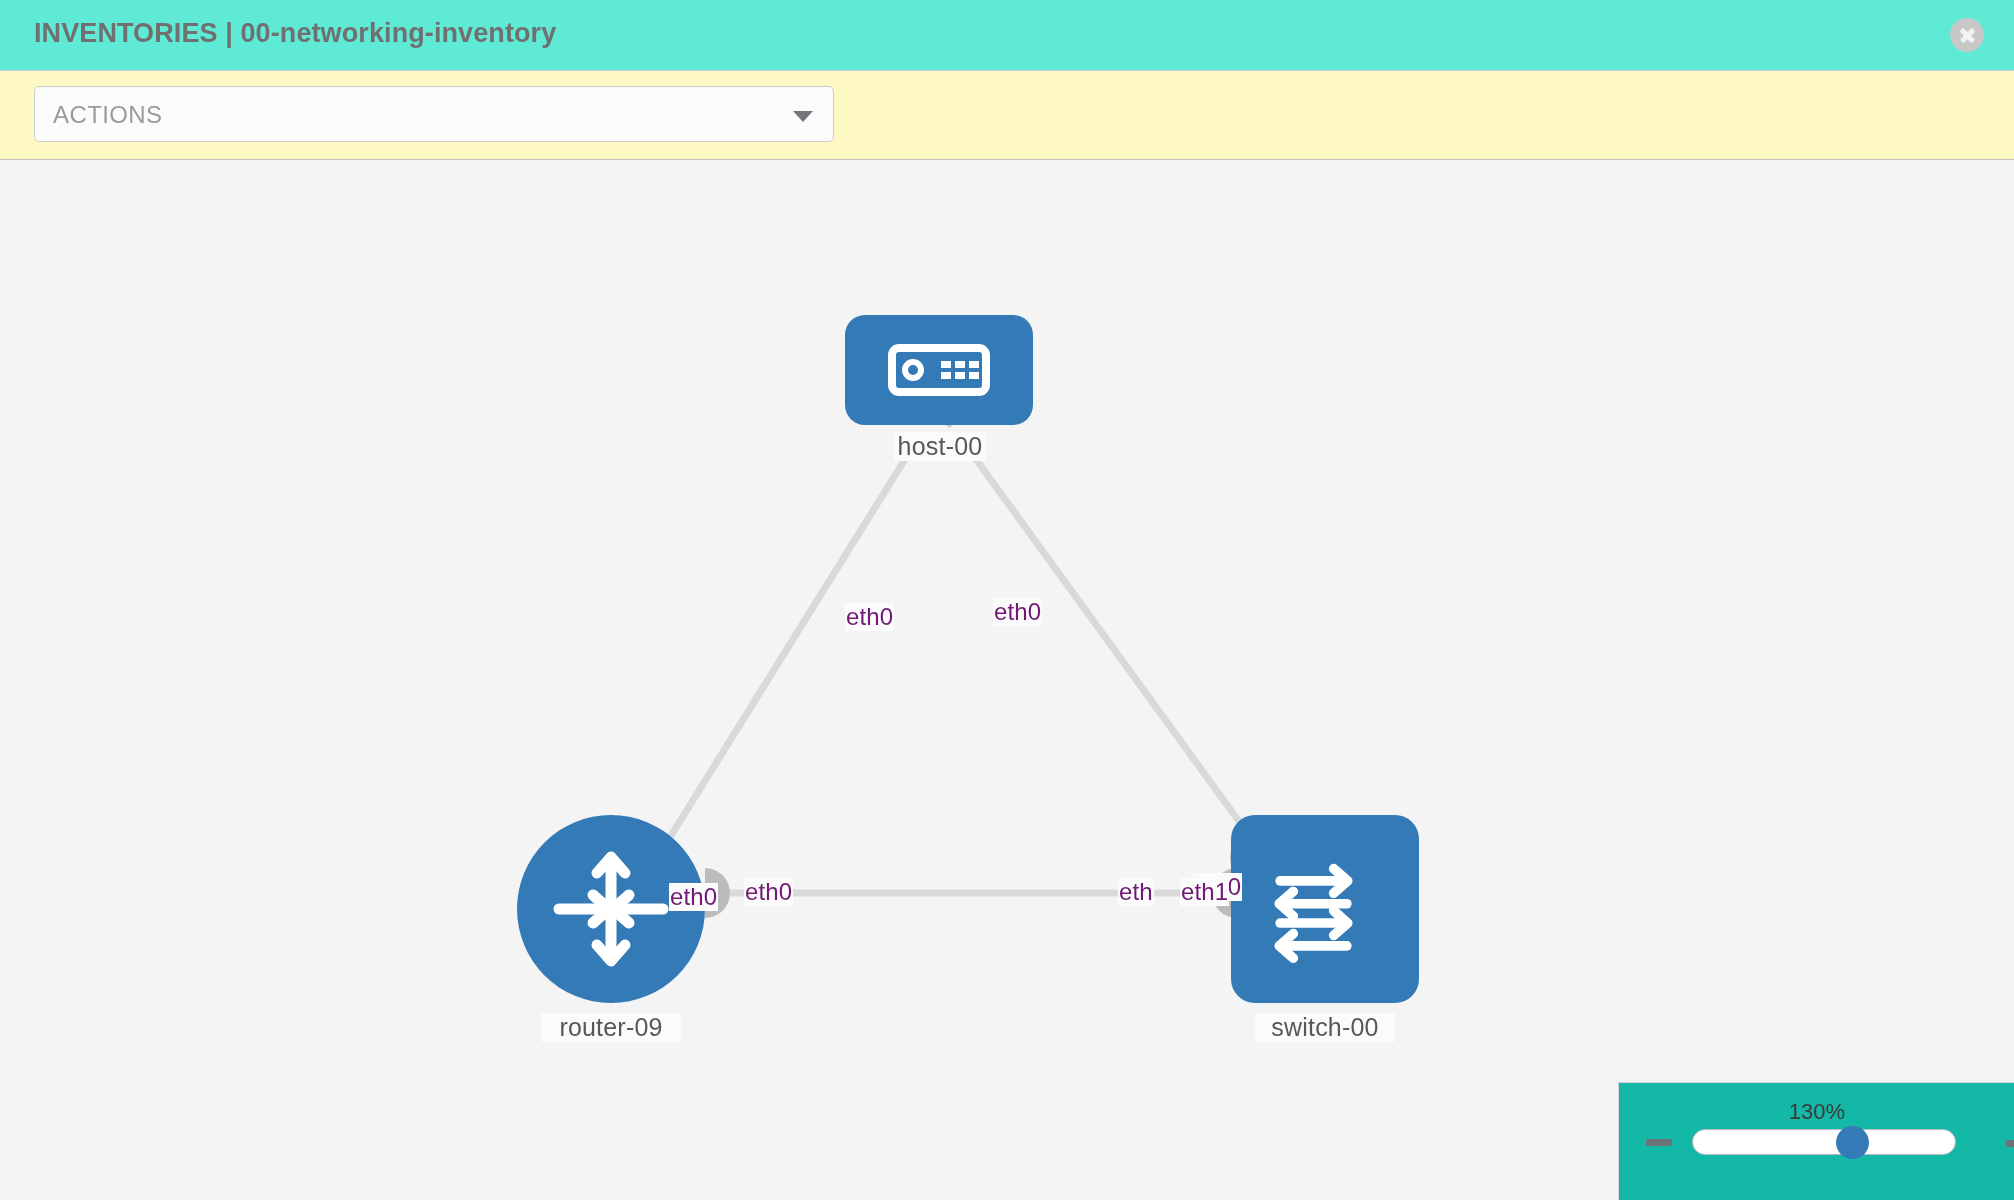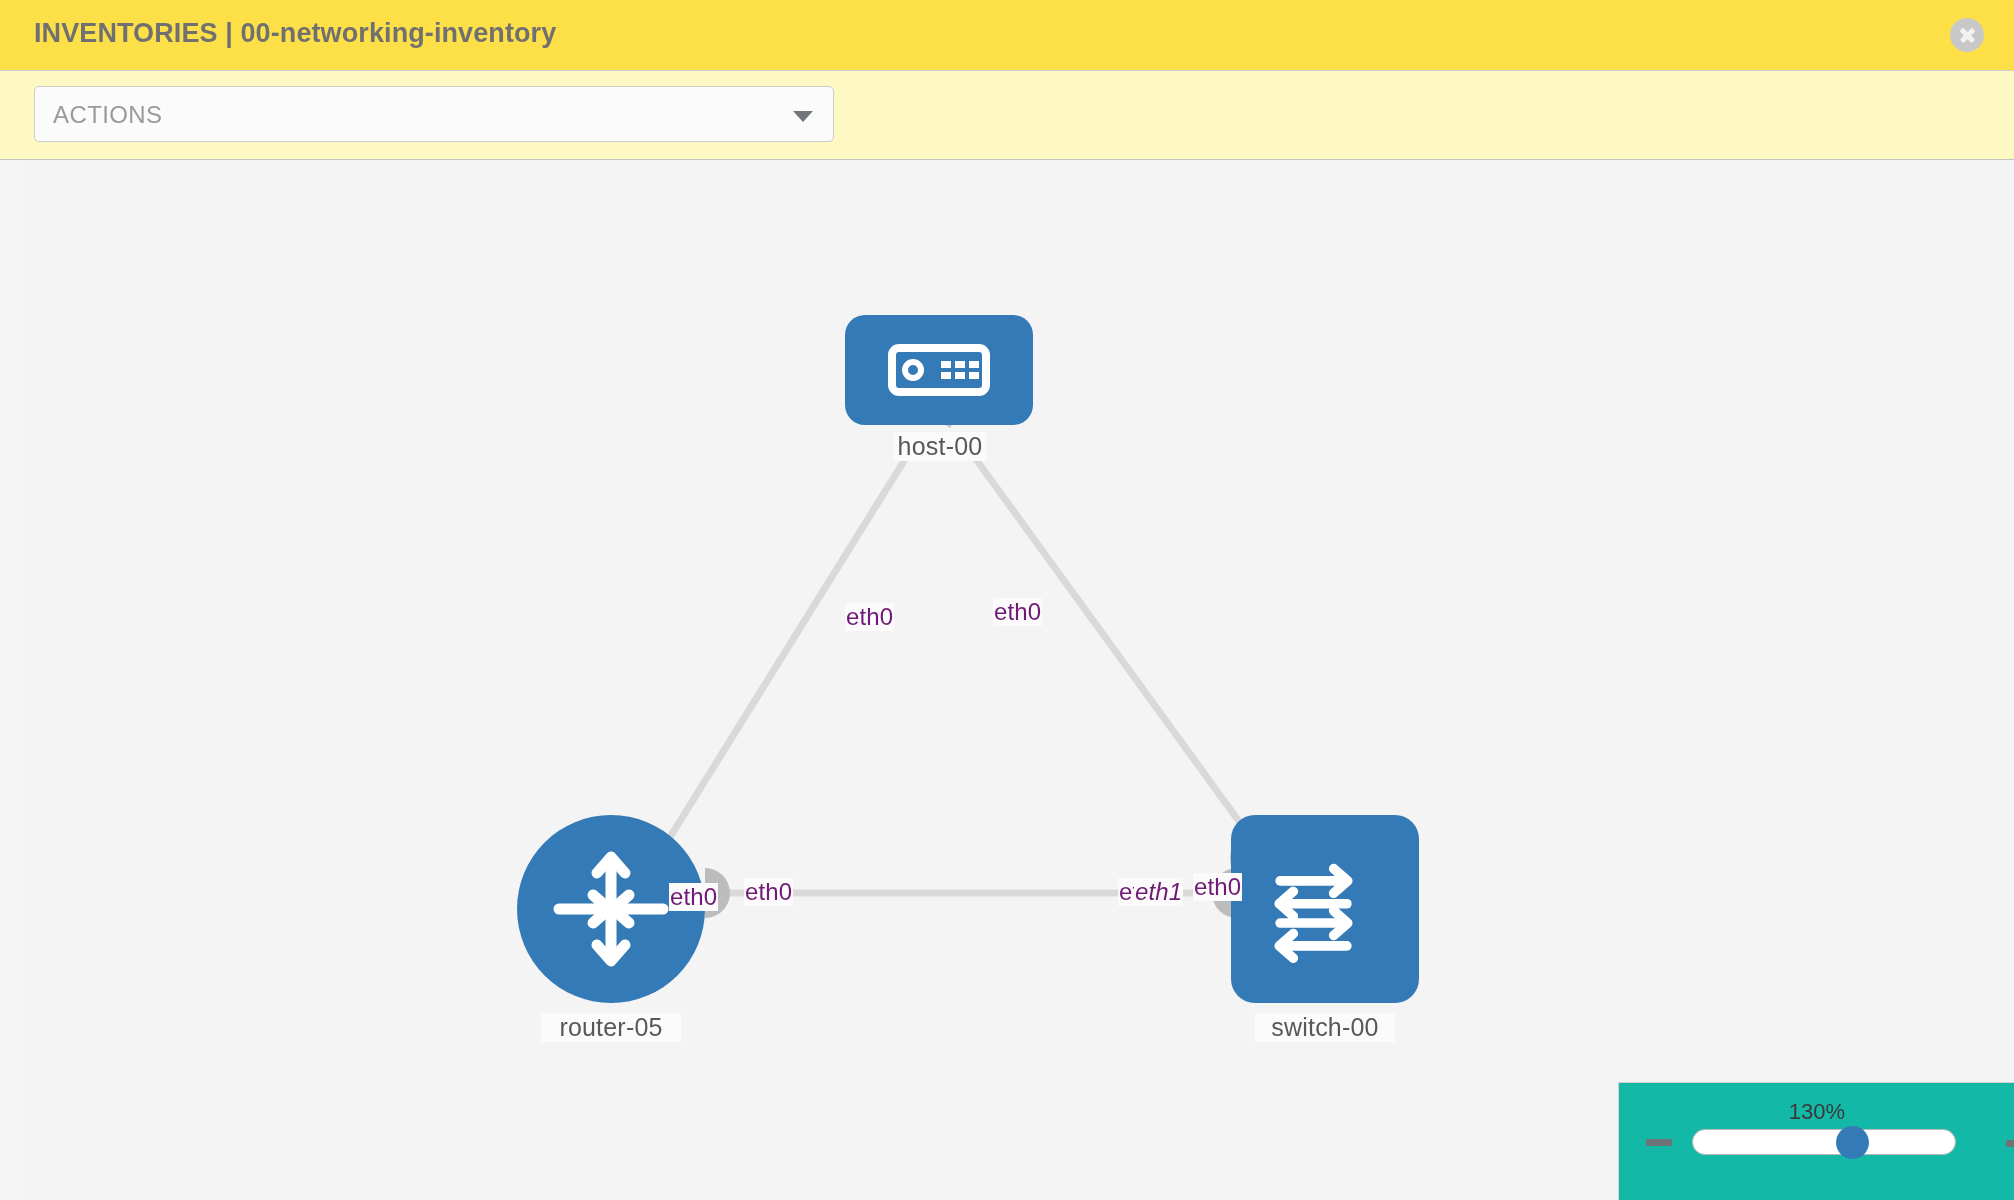--- a/index.html
+++ b/index.html
@@ -14,21 +14,21 @@
     overflow: hidden;
     position: relative;
   }
 
   
   .header {
     position: absolute;
     left: 0; top: 0;
     width: 2014px;
     height: 70px;
-    background: #fde047;
+    background: #5eead4;
     box-sizing: border-box;
   }
   .header-title {
     position: absolute;
     left: 34px;
     top: 18px;
     font-size: 27px;
     font-weight: bold;
     color: #707070;
     letter-spacing: 0.1px;
@@ -377,21 +377,21 @@
         <path d="M94 96 V144"></path>
         <path d="M80 130 L94 146 L108 130"></path>
 
         <path d="M42 94 H90"></path>
         <path d="M76 80 L92 94 L76 108"></path>
 
         <path d="M146 94 H98"></path>
         <path d="M112 80 L96 94 L112 108"></path>
       </g>
     </svg>
-    <div class="node-label">router-05</div>
+    <div class="node-label">router-09</div>
   </div>
 
   <div class="node node-switch">
     <div class="node-shape"></div>
     <svg class="node-icon" viewBox="0 0 188 188" aria-hidden="true">
       <g fill="none" stroke="#ffffff" stroke-width="11" stroke-linecap="round" stroke-linejoin="round">
 
         <path d="M56 62 H132"></path>
         <path d="M117 48 L133 62 L117 76"></path>
 
@@ -407,21 +407,21 @@
     </svg>
     <div class="node-label">switch-00</div>
   </div>
 
   <div class="iface-label" style="left:823px; top:443px;">eth0</div>
   <div class="iface-label" style="left:971px; top:438px;">eth0</div>
   <div class="iface-label" style="left:647px; top:723px;">eth0</div>
   <div class="iface-label" style="left:1171px; top:713px;">eth0</div>
   <div class="iface-label" style="left:722px; top:718px;">eth0</div>
   <div class="iface-label" style="left:1096px; top:718px;">eth</div>
-  <div class="iface-label" style="left:1112px; top:718px;font-style:italic;">eth1</div>
+  <div class="iface-label" style="left:1158px; top:718px;">eth1</div>
 
 </div>
 
 <div class="zoom-panel">
   <div class="zoom-level">130%</div>
   <div class="zoom-minus"></div>
   <div class="zoom-track">
     <div class="zoom-thumb" id="zoom-thumb" style="left: 143.22px;"></div>
   </div>
   <div class="zoom-plus"></div>

